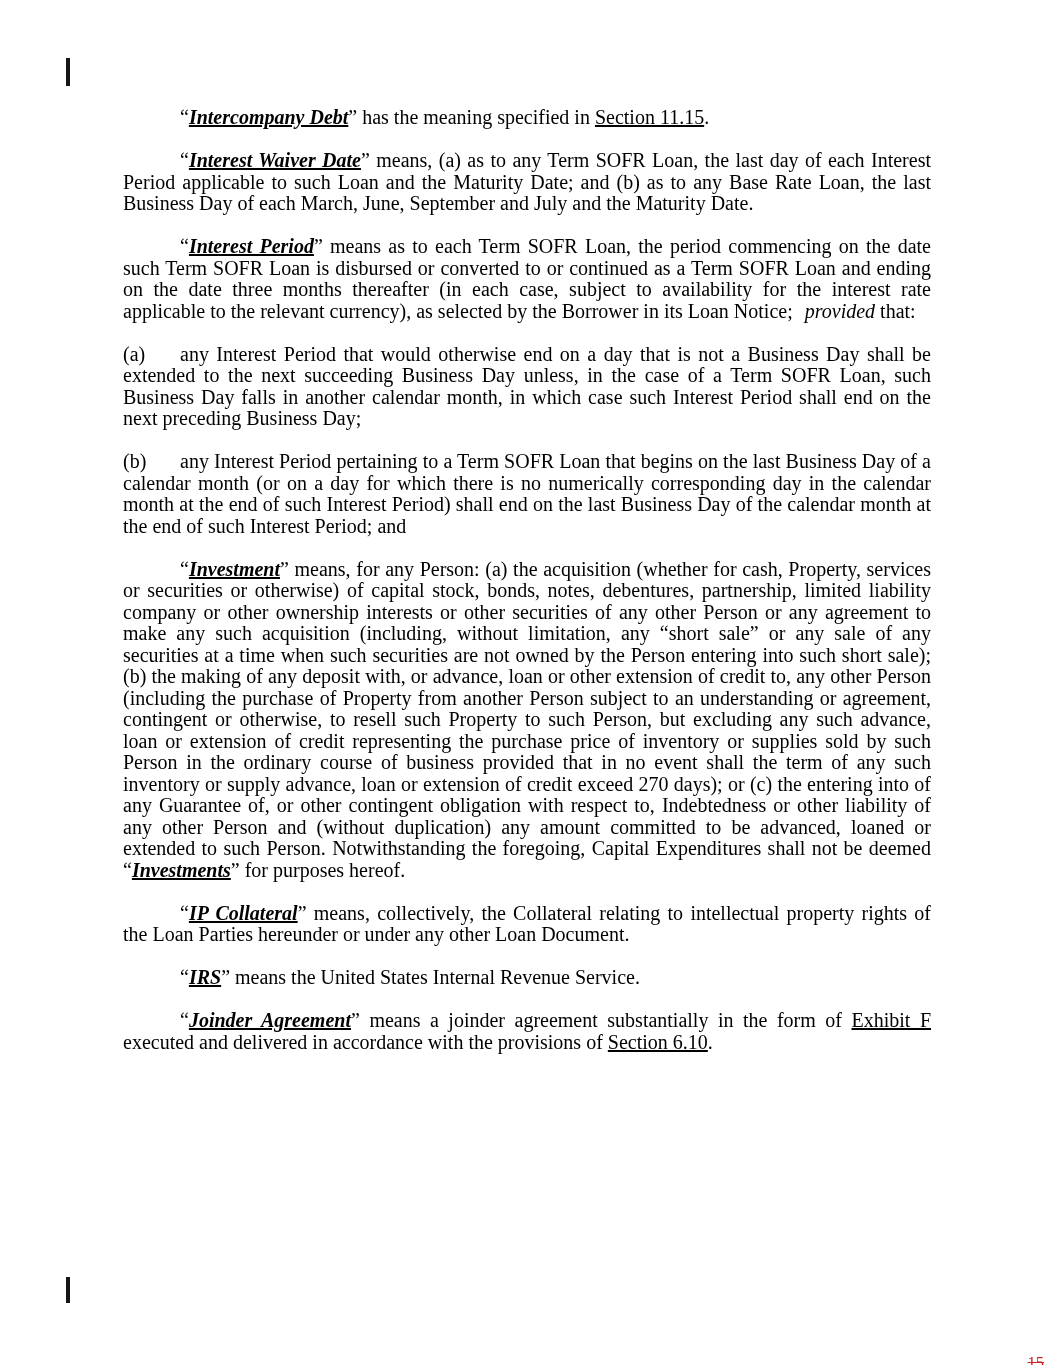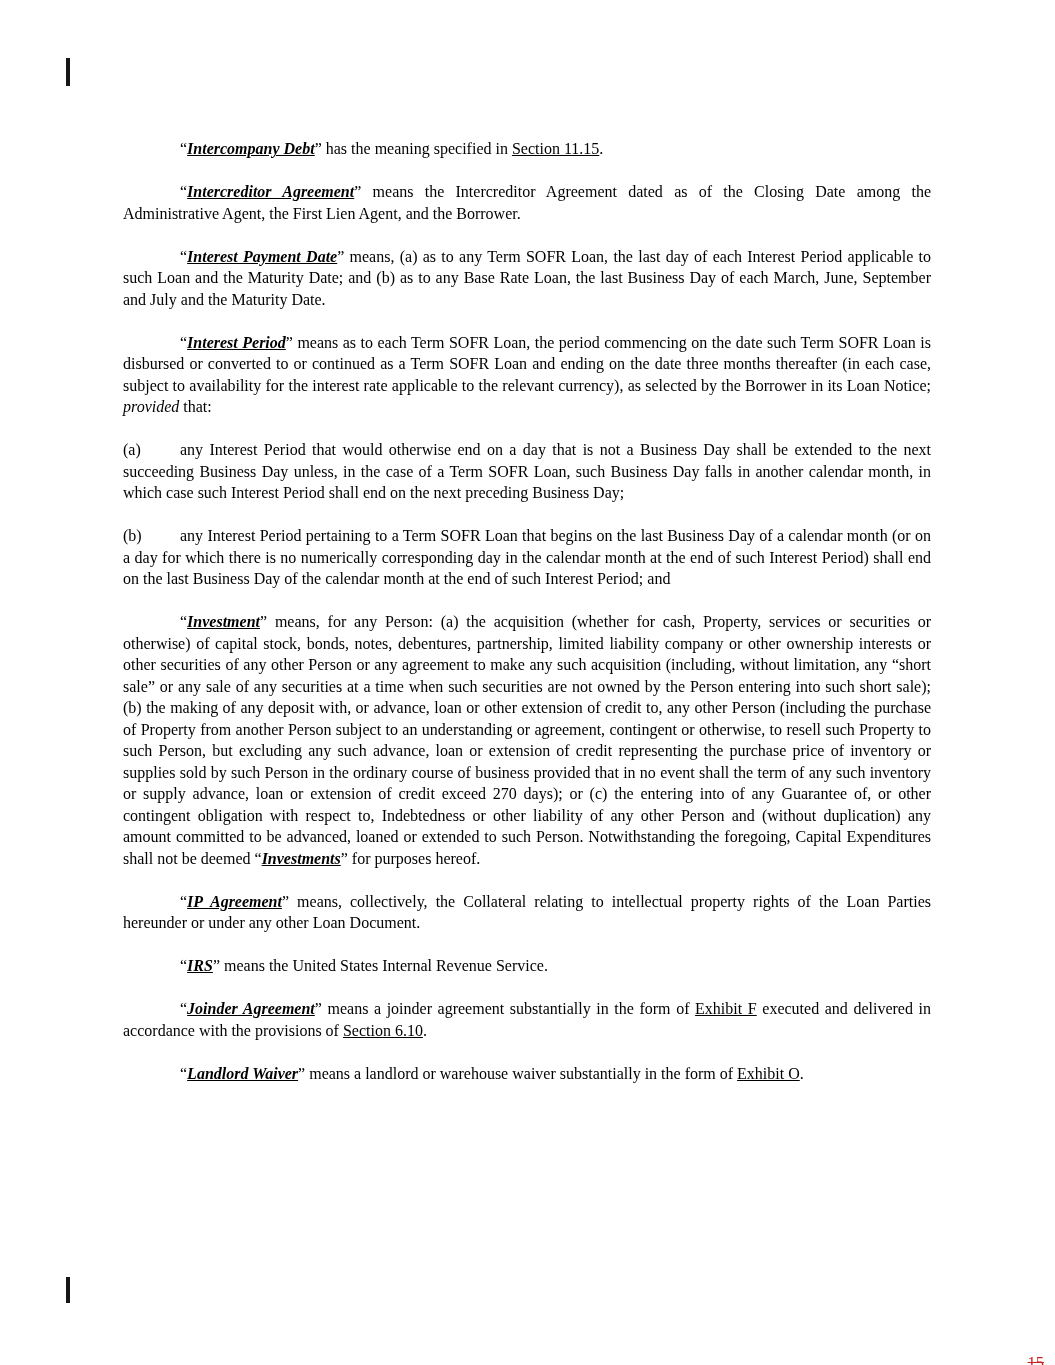--- a/index.html
+++ b/index.html
@@ -23,42 +23,42 @@
     position: absolute;
     left: 66px;
     width: 3.5px;
     background: #161616;
   }
   .change-bar.top { top: 58px; height: 28px; }
   .change-bar.bottom { top: 1277px; height: 26px; }
   .content {
     position: absolute;
     left: 123px;
-    top: 138px;
+    top: 107px;
     width: 808px;
-    font-size: 16px;
+    font-size: 20px;
     line-height: 21.5px;
   }
   p.para {
     text-align: justify;
     margin: 0 0 21.5px 0;
   }
   p.para.indent { text-indent: 57px; }
   p.para.clause { text-indent: 0; }
   .clause-label {
     display: inline-block;
     width: 57px;
   }
   .seg-term {
     font-weight: bold;
     font-style: italic;
     text-decoration: underline;
   }
   .seg-ref { text-decoration: underline; }
-  .seg-italic { font-style: italic; }
+  .seg-italic { font-style: italic; margin-left: 7px; }
   .footer {
     position: absolute;
     left: 0;
     top: 1352px;
     width: 1044px;
     text-align: right;
     font-size: 16.5px;
     line-height: 21.5px;
   }
   .page-number {
@@ -68,28 +68,26 @@
 </style>
 </head>
 <body>
 
 <div class="page">
   <div class="change-bar top"></div>
   <div class="change-bar bottom"></div>
 
   <div class="content">
       <p class="para indent"><span class="seg-plain">“</span><span class="seg-term">Intercompany Debt</span><span class="seg-plain">” has the meaning specified in </span><span class="seg-ref">Section 11.15</span><span class="seg-plain">.</span></p>
-      <p class="para indent"><span class="seg-plain">“</span><span class="seg-term">Intercreditor Agreement</span><span class="seg-plain">” means the Intercreditor Agreement dated as of the Closing Date among the Administrative Agent, the First Lien Agent, and the Borrower.</span></p>
-      <p class="para indent"><span class="seg-plain">“</span><span class="seg-term">Interest Payment Date</span><span class="seg-plain">” means, (a) as to any Term SOFR Loan, the last day of each Interest Period applicable to such Loan and the Maturity Date; and (b) as to any Base Rate Loan, the last Business Day of each March, June, September and July and the Maturity Date.</span></p>
+      <p class="para indent"><span class="seg-plain">“</span><span class="seg-term">Interest Waiver Date</span><span class="seg-plain">” means, (a) as to any Term SOFR Loan, the last day of each Interest Period applicable to such Loan and the Maturity Date; and (b) as to any Base Rate Loan, the last Business Day of each March, June, September and July and the Maturity Date.</span></p>
       <p class="para indent"><span class="seg-plain">“</span><span class="seg-term">Interest Period</span><span class="seg-plain">” means as to each Term SOFR Loan, the period commencing on the date such Term SOFR Loan is disbursed or converted to or continued as a Term SOFR Loan and ending on the date three months thereafter (in each case, subject to availability for the interest rate applicable to the relevant currency), as selected by the Borrower in its Loan Notice; </span><span class="seg-italic">provided</span><span class="seg-plain"> that:</span></p>
       <p class="para clause"><span class="clause-label">(a)</span><span class="seg-plain">any Interest Period that would otherwise end on a day that is not a Business Day shall be extended to the next succeeding Business Day unless, in the case of a Term SOFR Loan, such Business Day falls in another calendar month, in which case such Interest Period shall end on the next preceding Business Day;</span></p>
       <p class="para clause"><span class="clause-label">(b)</span><span class="seg-plain">any Interest Period pertaining to a Term SOFR Loan that begins on the last Business Day of a calendar month (or on a day for which there is no numerically corresponding day in the calendar month at the end of such Interest Period) shall end on the last Business Day of the calendar month at the end of such Interest Period; and</span></p>
       <p class="para indent"><span class="seg-plain">“</span><span class="seg-term">Investment</span><span class="seg-plain">” means, for any Person:  (a) the acquisition (whether for cash, Property, services or securities or otherwise) of capital stock, bonds, notes, debentures, partnership, limited liability company or other ownership interests or other securities of any other Person or any agreement to make any such acquisition (including, without limitation, any “short sale” or any sale of any securities at a time when such securities are not owned by the Person entering into such short sale); (b) the making of any deposit with, or advance, loan or other extension of credit to, any other Person (including the purchase of Property from another Person subject to an understanding or agreement, contingent or otherwise, to resell such Property to such Person, but excluding any such advance, loan or extension of credit representing the purchase price of inventory or supplies sold by such Person in the ordinary course of business provided that in no event shall the term of any such inventory or supply advance, loan or extension of credit exceed 270 days); or (c) the entering into of any Guarantee of, or other contingent obligation with respect to, Indebtedness or other liability of any other Person and (without duplication) any amount committed to be advanced, loaned or extended to such Person.  Notwithstanding the foregoing, Capital Expenditures shall not be deemed “</span><span class="seg-term">Investments</span><span class="seg-plain">” for purposes hereof.</span></p>
-      <p class="para indent"><span class="seg-plain">“</span><span class="seg-term">IP Agreement</span><span class="seg-plain">” means, collectively, the Collateral relating to intellectual property rights of the Loan Parties hereunder or under any other Loan Document.</span></p>
+      <p class="para indent"><span class="seg-plain">“</span><span class="seg-term">IP Collateral</span><span class="seg-plain">” means, collectively, the Collateral relating to intellectual property rights of the Loan Parties hereunder or under any other Loan Document.</span></p>
       <p class="para indent"><span class="seg-plain">“</span><span class="seg-term">IRS</span><span class="seg-plain">” means the United States Internal Revenue Service.</span></p>
       <p class="para indent"><span class="seg-plain">“</span><span class="seg-term">Joinder Agreement</span><span class="seg-plain">” means a joinder agreement substantially in the form of </span><span class="seg-ref">Exhibit F</span><span class="seg-plain"> executed and delivered in accordance with the provisions of </span><span class="seg-ref">Section 6.10</span><span class="seg-plain">.</span></p>
-      <p class="para indent"><span class="seg-plain">“</span><span class="seg-term">Landlord Waiver</span><span class="seg-plain">” means a landlord or warehouse waiver substantially in the form of </span><span class="seg-ref">Exhibit O</span><span class="seg-plain">.</span></p>
     </div>
 
   <div class="footer">
     <span class="page-number">15</span>
   </div>
 </div>
 
 </body></html>

